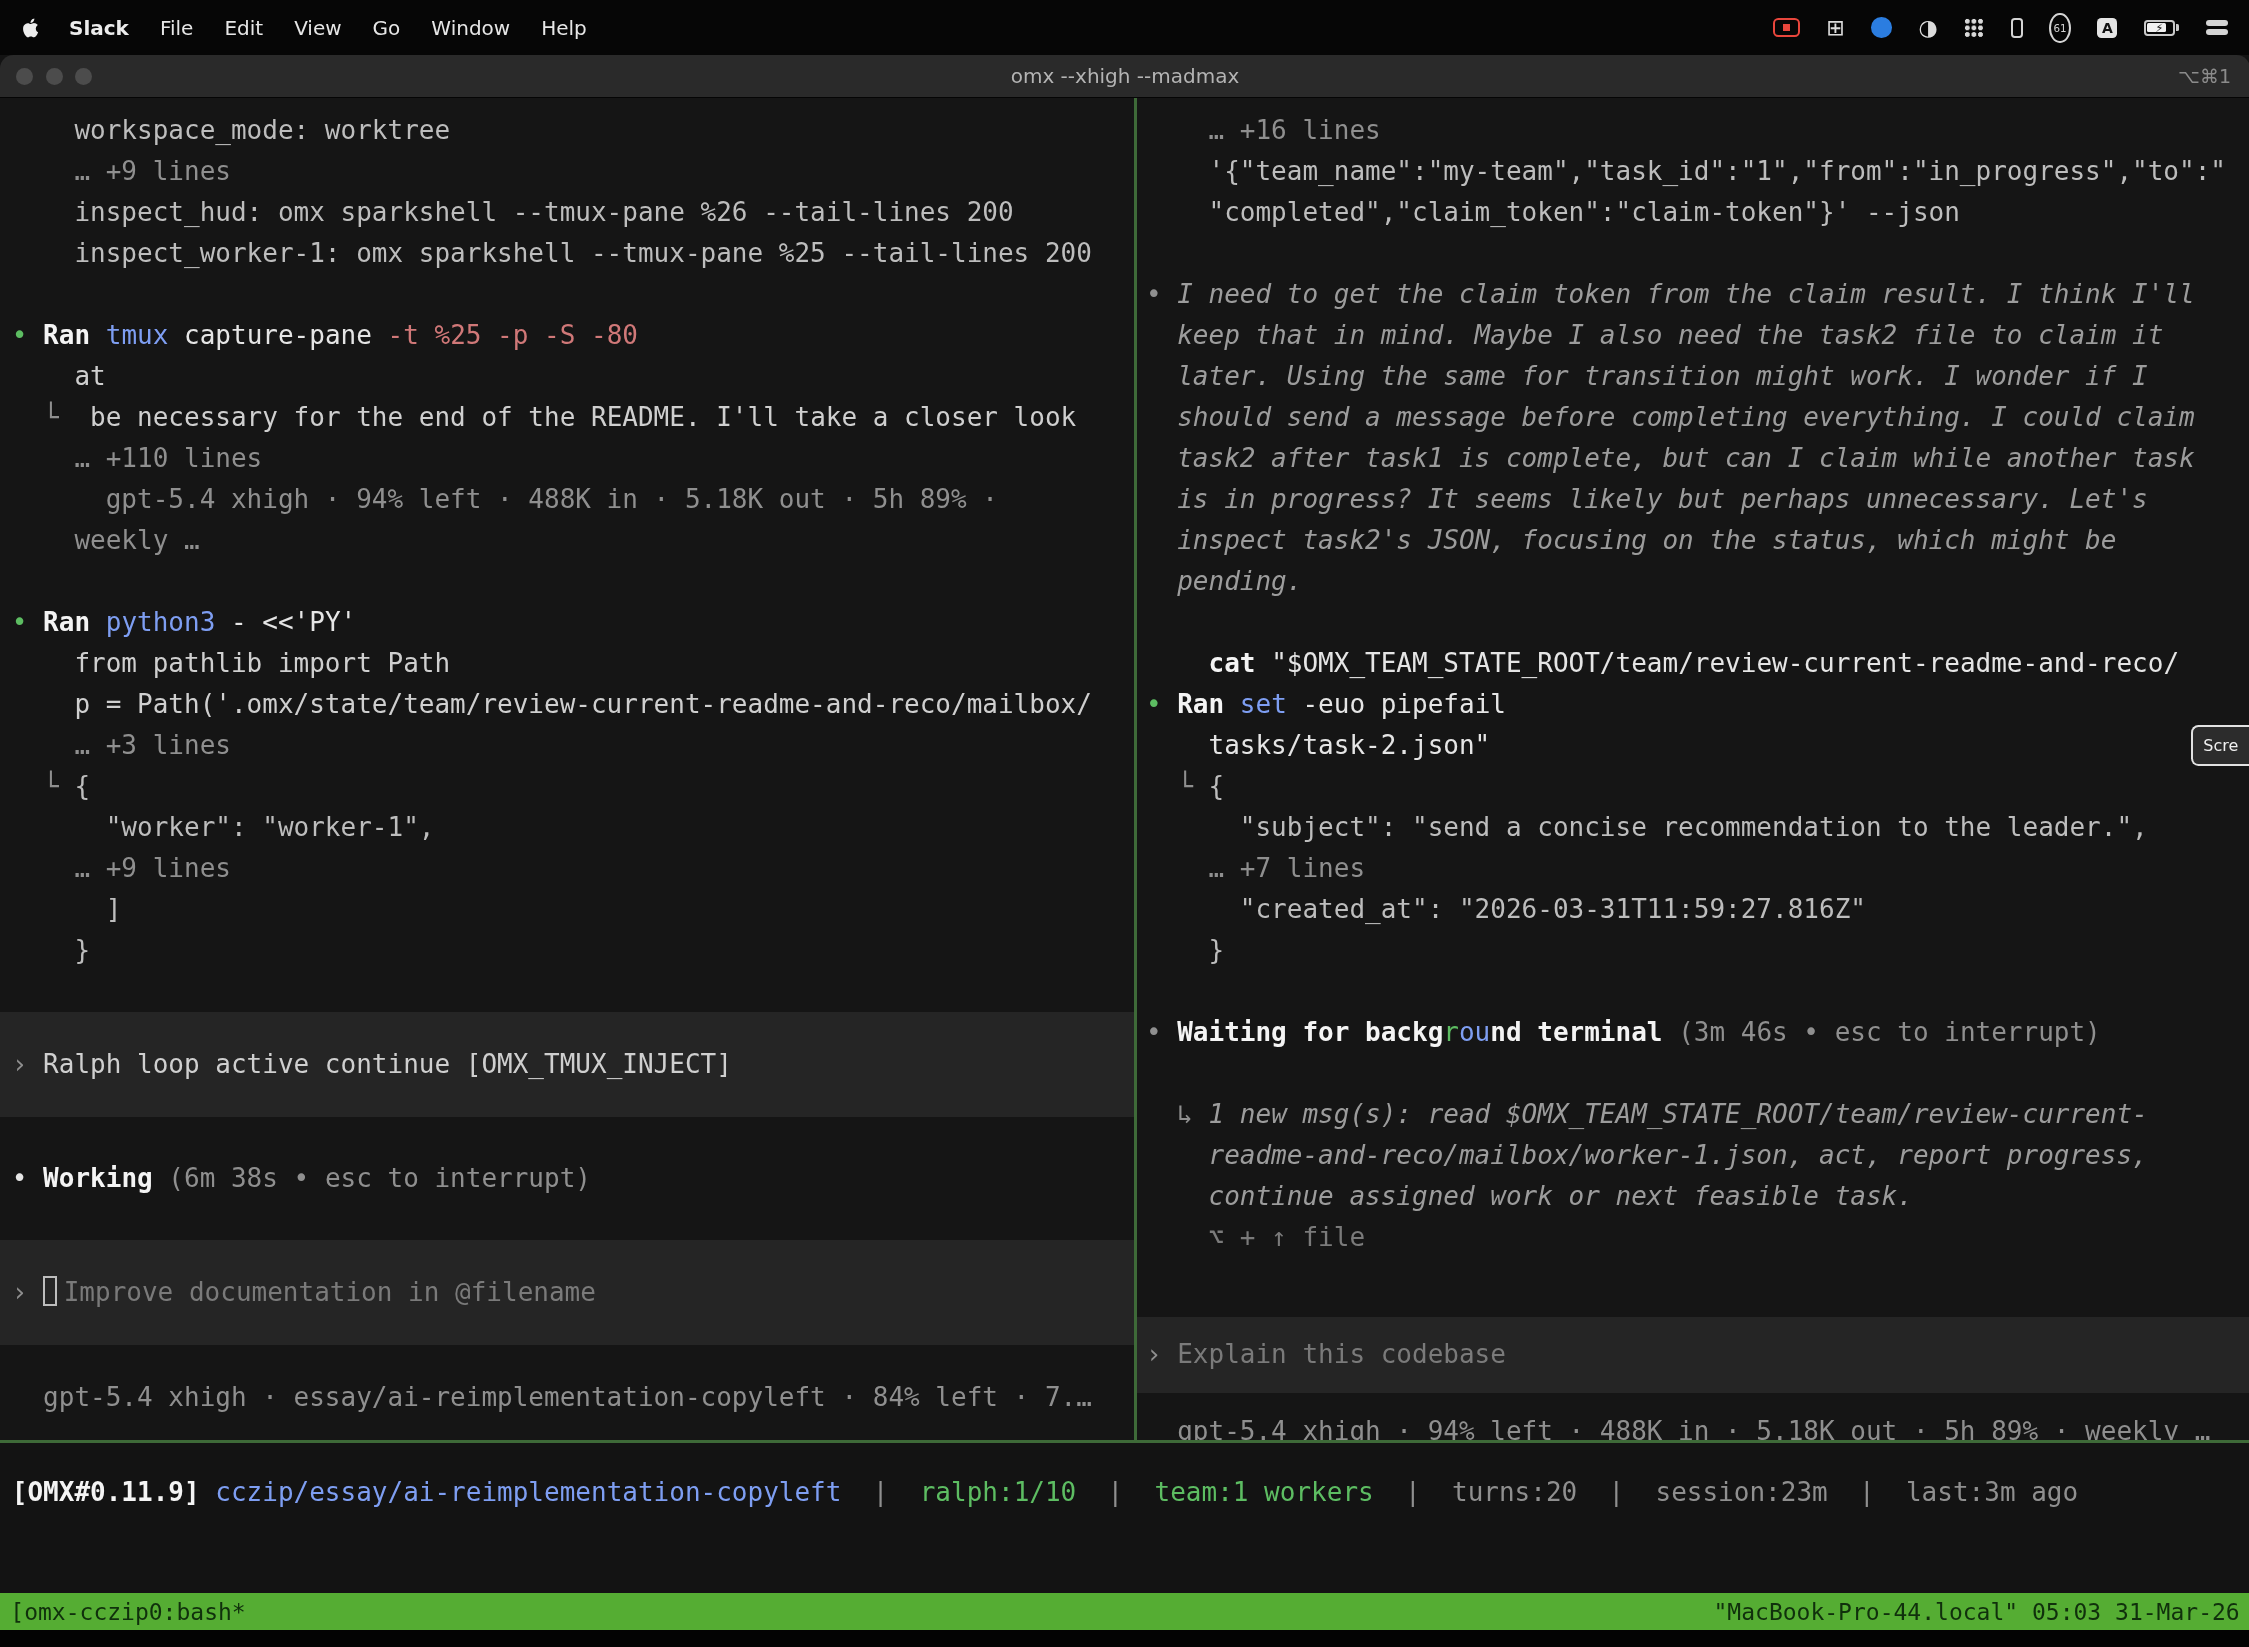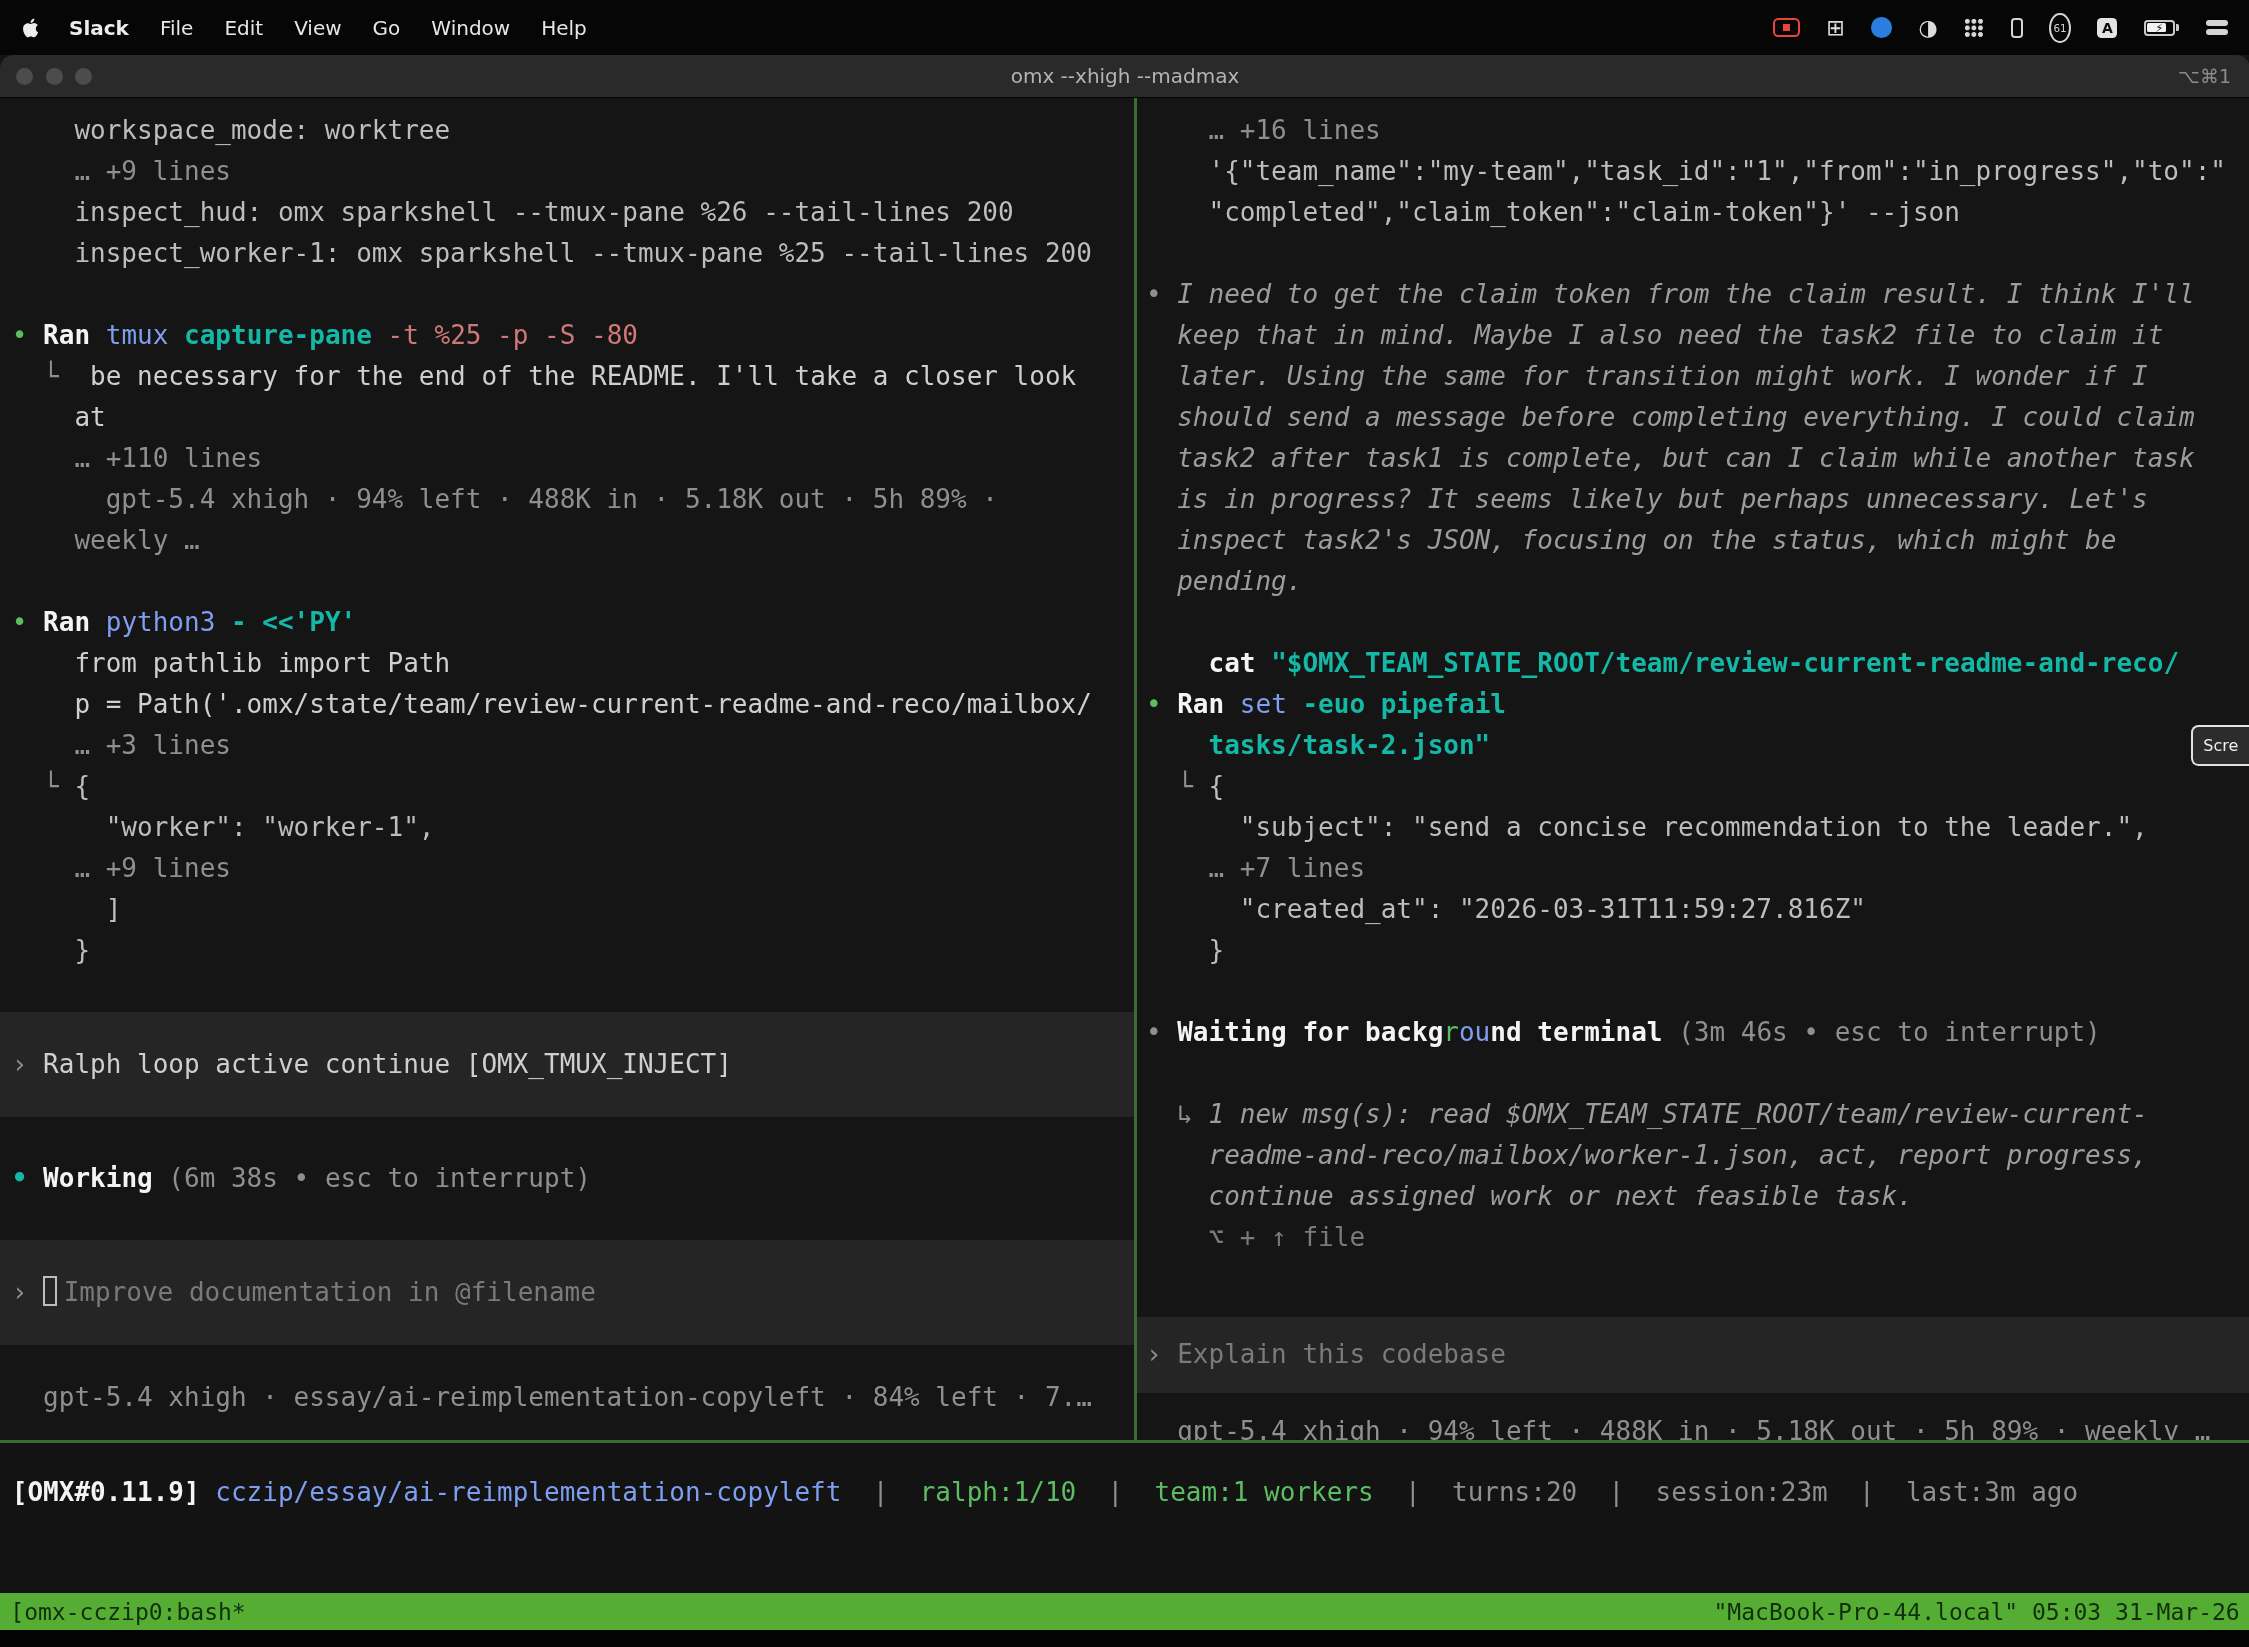--- a/index.html
+++ b/index.html
@@ -49,21 +49,21 @@
   .pane-left .tline { padding-left:11.8px; }
   .pane-right .tline { padding-left:8.9px; }
   .blank { height:41px; }
   .band { background:#252525; white-space:pre; overflow:hidden; line-height:41px; }
   .pane-left .band { padding:32px 11.8px; }
   .pane-right .band { padding:17.7px 8.9px; margin-top:59px; }
   .pane-left .footer { margin-top:32px; }
   .pane-right .footer { margin-top:17.7px; }
 
   .c-def { color:#cfcfcf; }
-  .c-w   { color:#14b8a6;font-weight:bold; }
+  .c-w   { color:#e5e5e5; }
   .c-wb  { color:#f4f4f4; font-weight:bold; }
   .c-dim { color:#8f8f8f; }
   .c-dim2{ color:#7a7a7a; }
   .c-blue{ color:#7e9ef2; }
   .c-red { color:#d07878; }
   .c-grn { color:#5dbd62; }
   .c-it  { color:#9c9c9c; font-style:italic; }
   .c-out { color:#bdbdbd; }
   .c-cur { display:inline-block; width:14px; height:29.5px; border:2.2px solid #bdbdbd;
            vertical-align:-5.2px; margin-right:6.6px; }
@@ -134,22 +134,22 @@
     </div>
 
     <div class="panes">
       <div class="pane pane-left" id="pane-left">
           <div class="tline"><span class="c-out">    workspace_mode: worktree</span></div>
           <div class="tline"><span class="c-dim">    … +9 lines</span></div>
           <div class="tline"><span class="c-out">    inspect_hud: omx sparkshell --tmux-pane %26 --tail-lines 200</span></div>
           <div class="tline"><span class="c-out">    inspect_worker-1: omx sparkshell --tmux-pane %25 --tail-lines 200</span></div>
           <div class="blank"></div>
           <div class="tline"><span class="c-grn">• </span><span class="c-wb">Ran </span><span class="c-blue">tmux </span><span class="c-w">capture-pane </span><span class="c-red">-t %25 -p -S -80</span></div>
+          <div class="tline"><span class="c-def">    at</span></div>
           <div class="tline"><span class="c-dim">  └  </span><span class="c-def">be necessary for the end of the README. I'll take a closer look</span></div>
-          <div class="tline"><span class="c-def">    at</span></div>
           <div class="tline"><span class="c-dim">    … +110 lines</span></div>
           <div class="tline"><span class="c-dim">      gpt-5.4 xhigh · 94% left · 488K in · 5.18K out · 5h 89% ·</span></div>
           <div class="tline"><span class="c-dim">    weekly …</span></div>
           <div class="blank"></div>
           <div class="tline"><span class="c-grn">• </span><span class="c-wb">Ran </span><span class="c-blue">python3 </span><span class="c-w">- &lt;&lt;'PY'</span></div>
           <div class="tline"><span class="c-def">    from pathlib import Path</span></div>
           <div class="tline"><span class="c-def">    p = Path('.omx/state/team/review-current-readme-and-reco/mailbox/</span></div>
           <div class="tline"><span class="c-dim">    … +3 lines</span></div>
           <div class="tline"><span class="c-dim">  └ </span><span class="c-out">{</span></div>
           <div class="tline"><span class="c-out">      "worker": "worker-1",</span></div>

